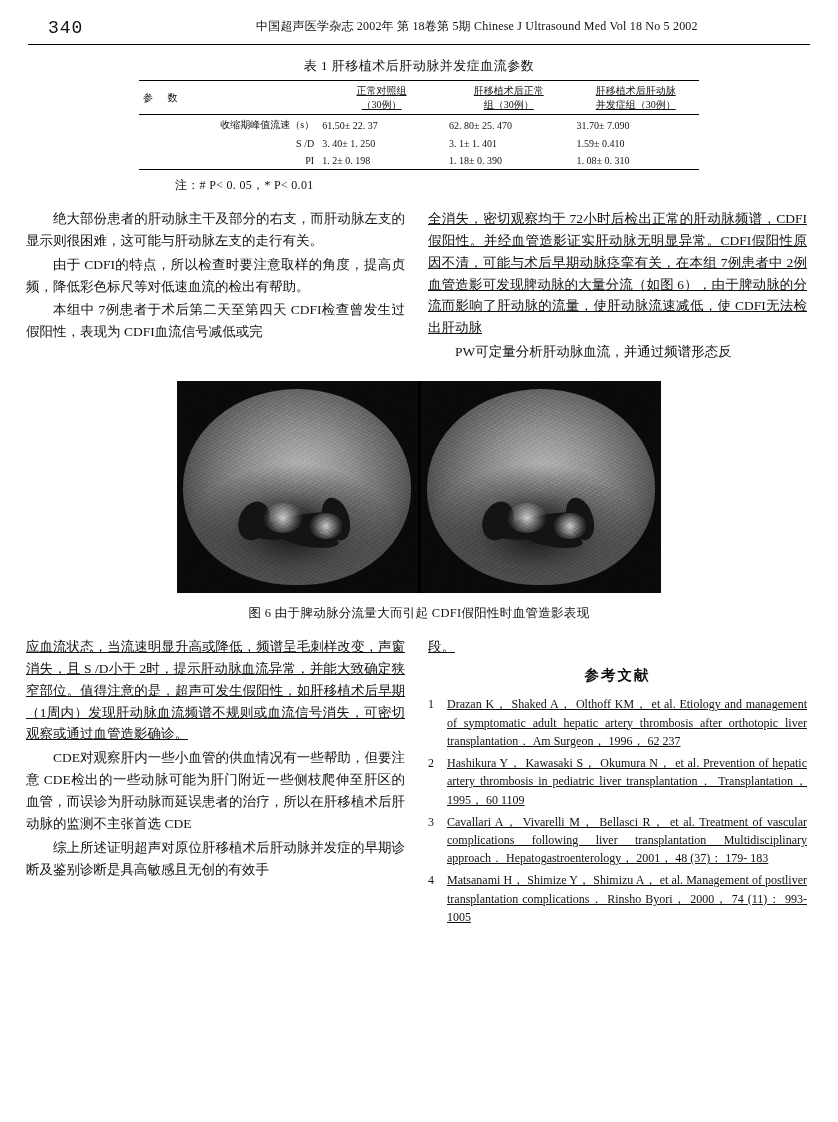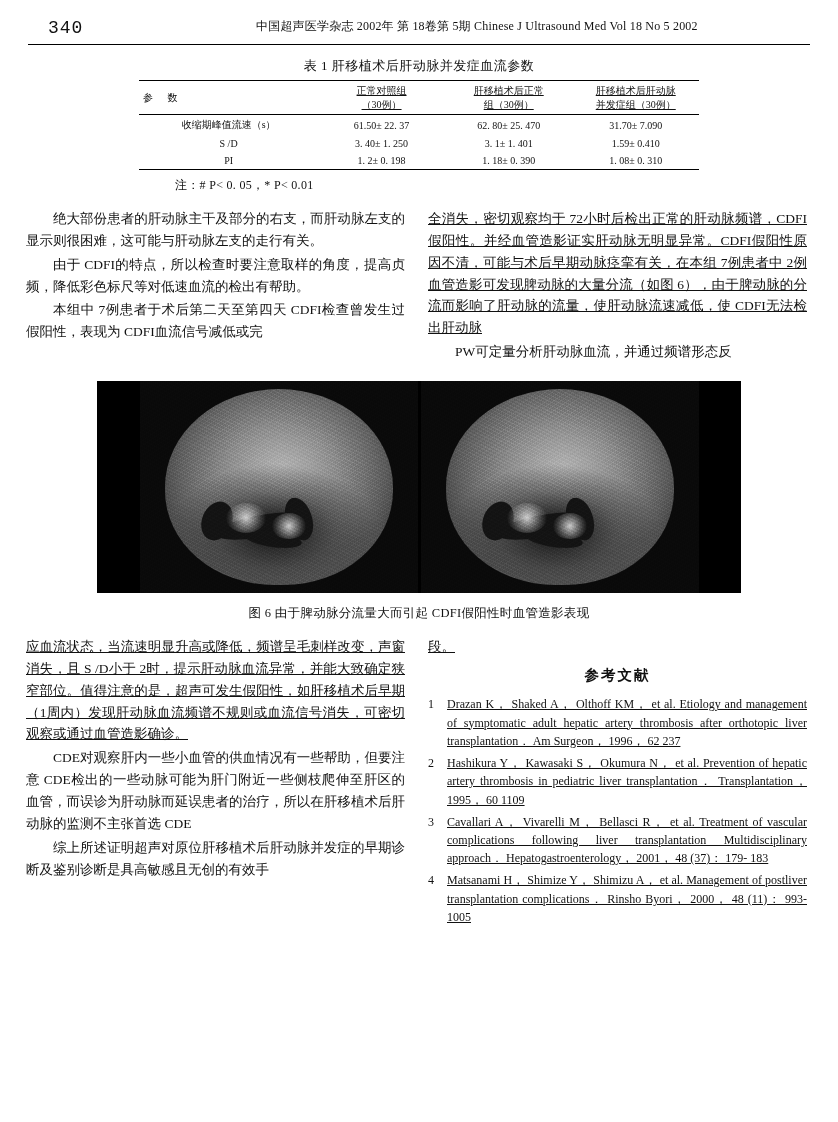--- a/index.html
+++ b/index.html
@@ -79,26 +79,26 @@
     padding-left: 24px;
     letter-spacing: 6px;
   }
   th.col-g {
     text-align: center;
     line-height: 1.35;
     width: 126px;
     text-decoration: underline;
   }
   td.p-name {
-    text-align: center;
+    text-align: right;
     padding-left: 14px;
     white-space: nowrap;
   }
   td.val {
-    text-align: center;
+    text-align: left;
     white-space: nowrap;
   }
   .tnote {
     font-size: 12px;
     margin-top: 7px;
     padding-left: 36px;
     letter-spacing: 0.3px;
   }
   
   .cols {
@@ -113,21 +113,21 @@
     text-align: justify;
   }
   .col p {
     margin: 0 0 2px 0;
     text-indent: 2em;
   }
   .col p.noindent { text-indent: 0; text-decoration: underline; }
   
   .figure {
     margin: 16px auto 0 auto;
-    width: 644px;
+    width: 484px;
   }
   .fig-imgs {
     display: flex;
     gap: 3px;
     background: #000;
     padding: 0;
     justify-content: center;
   }
   .us {
     width: 278px;
@@ -319,19 +319,19 @@
         <li>
           <span class="num">2</span>
           <span class="txt">Hashikura Y， Kawasaki S， Okumura N， et al. Prevention of hepatic artery thrombosis in pediatric liver transplantation． Transplantation， 1995， 60  1109</span>
         </li>
         <li>
           <span class="num">3</span>
           <span class="txt">Cavallari A， Vivarelli M， Bellasci R， et al. Treatment of vascular complications following liver transplantation  Multidisciplinary approach． Hepatogastroenterology， 2001， 48 (37)： 179- 183</span>
         </li>
         <li>
           <span class="num">4</span>
-          <span class="txt">Matsanami H， Shimize Y， Shimizu A， et al. Management of postliver transplantation complications． Rinsho Byori， 2000， 48 (11)： 993-1005</span>
+          <span class="txt">Matsanami H， Shimize Y， Shimizu A， et al. Management of postliver transplantation complications． Rinsho Byori， 2000， 74 (11)： 993-1005</span>
         </li>
       </ol>
     </div>
   </div>
 
 </div>
 
 </body></html>

